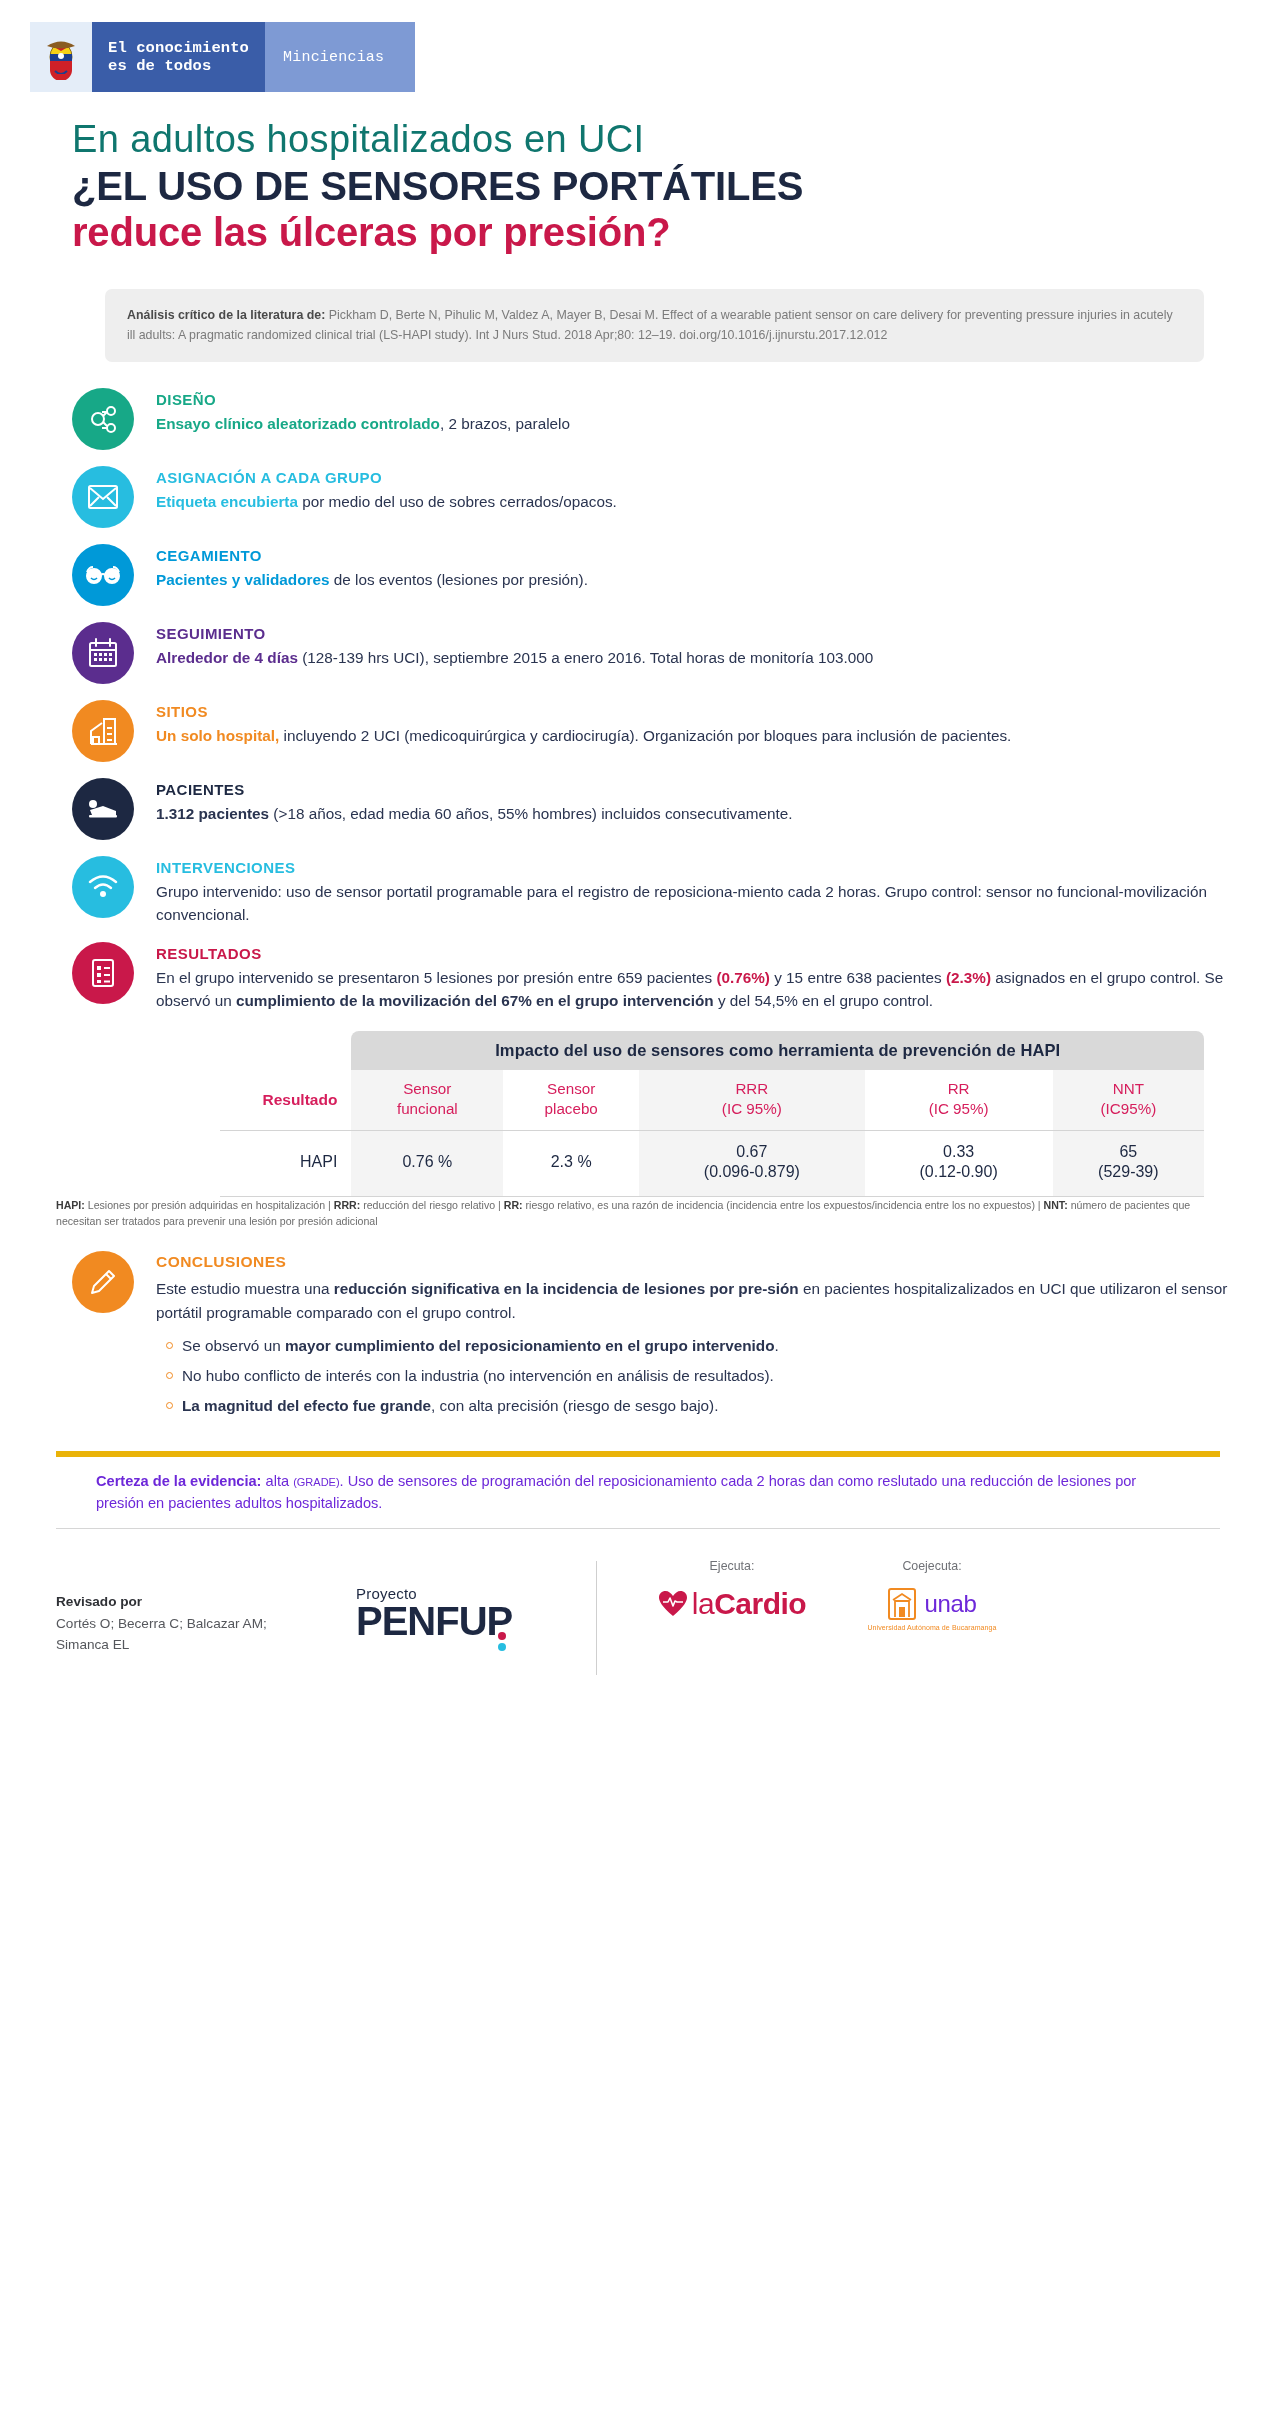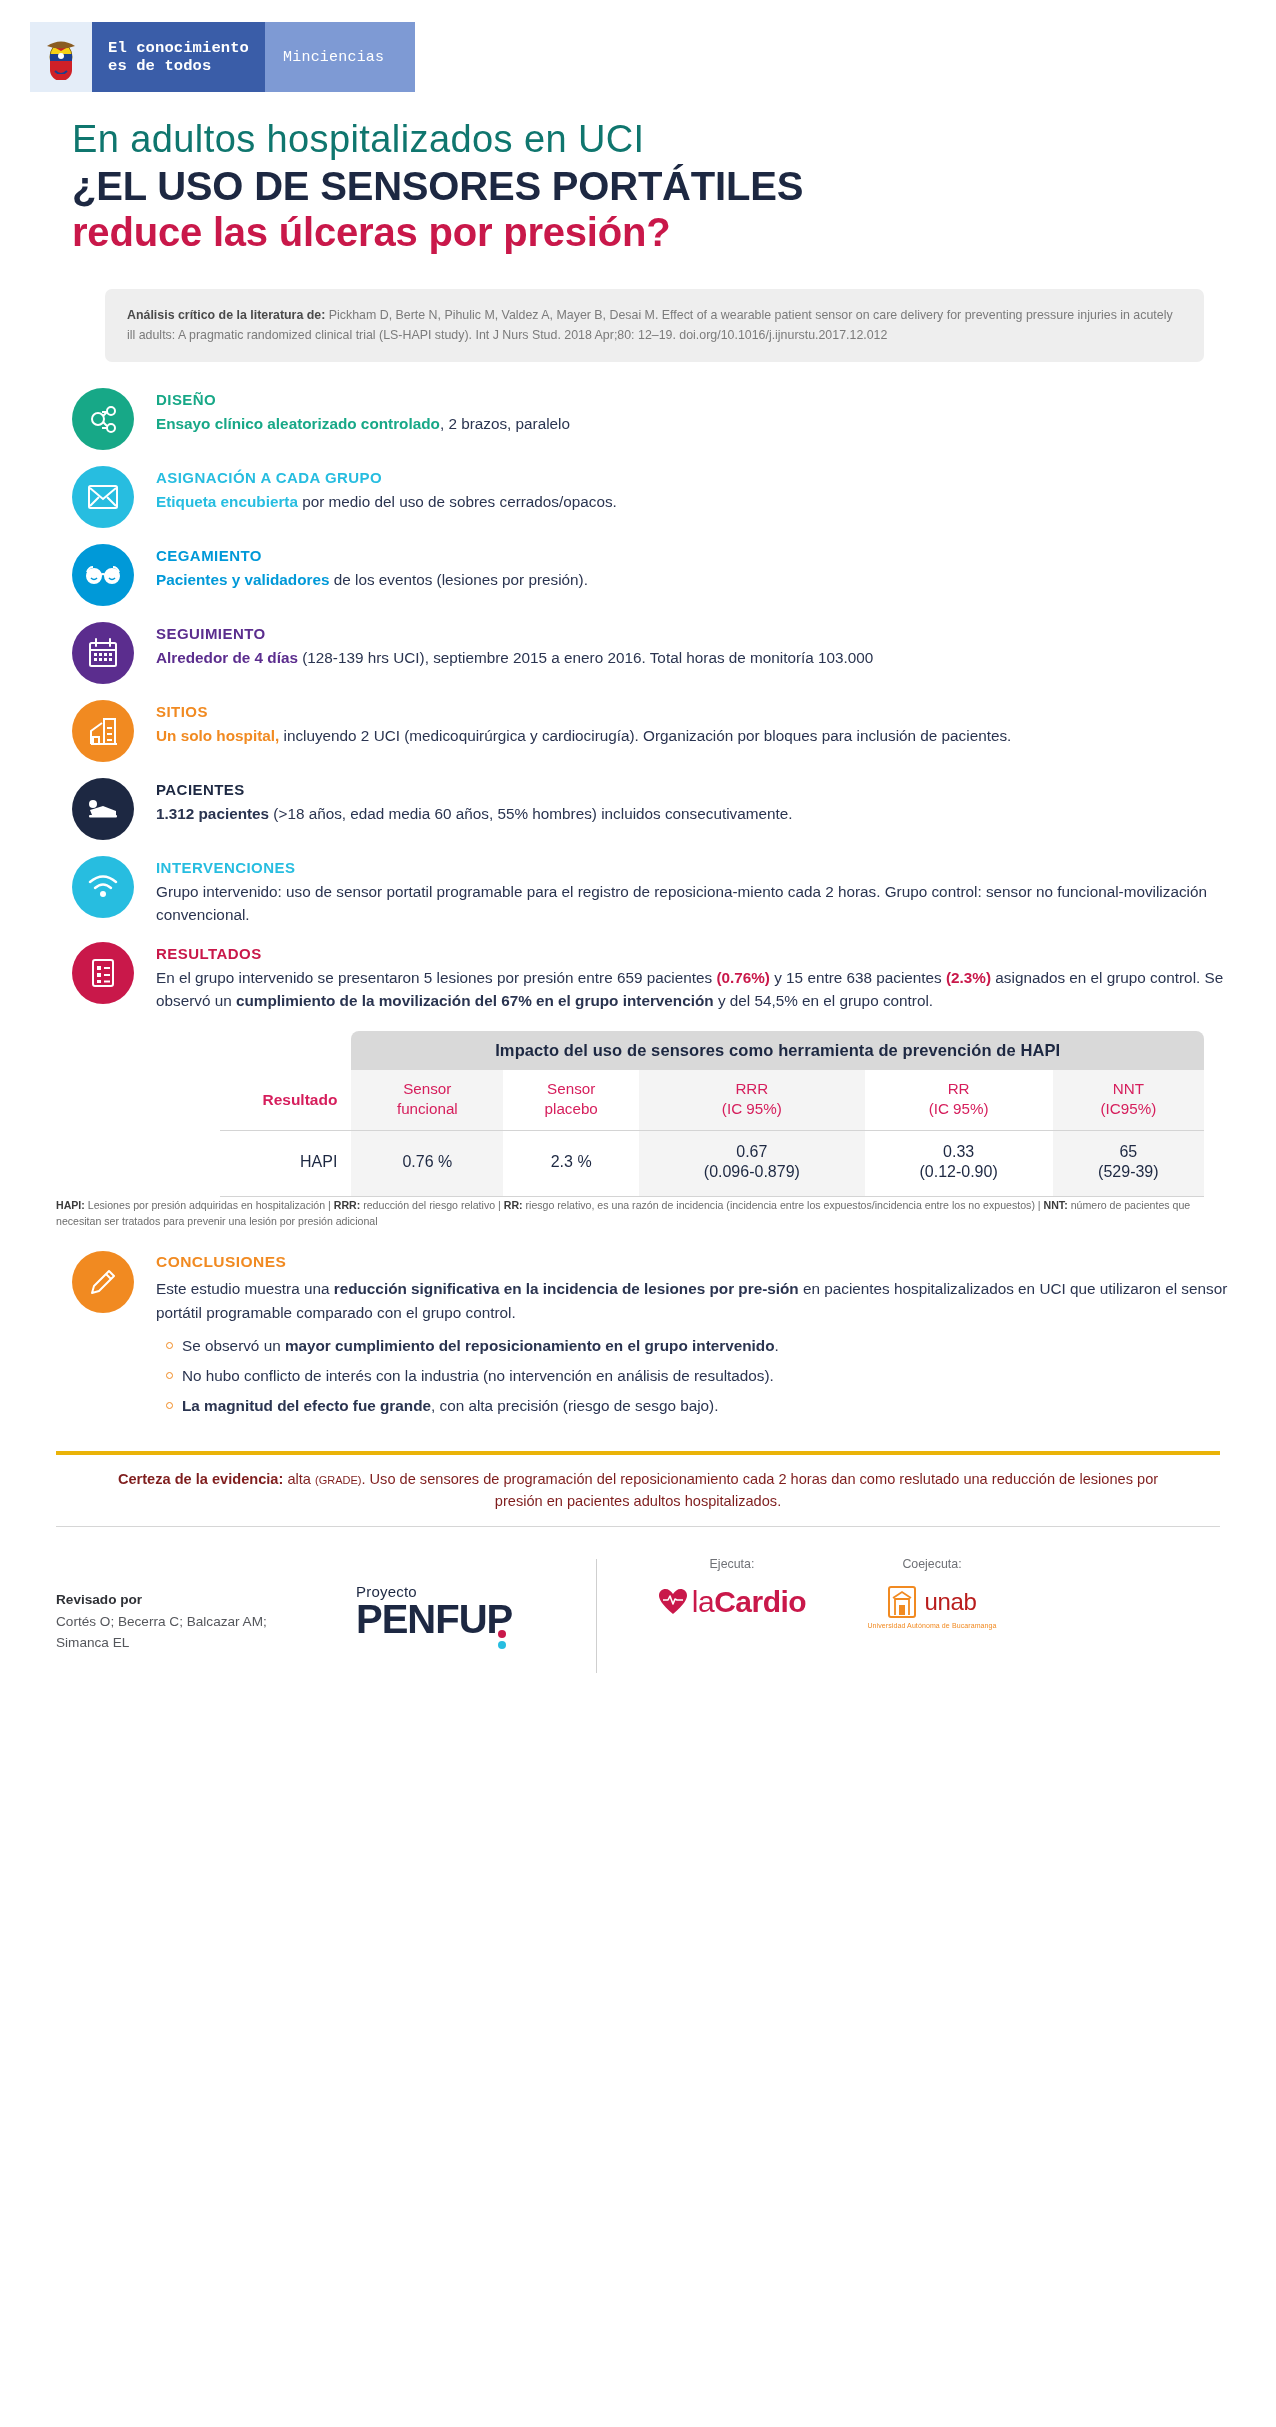--- a/index.html
+++ b/index.html
@@ -201,27 +201,26 @@
   .bullet { display: flex; align-items: flex-start; margin-bottom: 7px; font-size: 15.3px; line-height:1.5; font-weight:300; color:#2a3450; }
   .bullet b { font-weight: bold; }
   .bdot {
     width: 7px; height: 7px; border: 1.4px solid #f18a21; border-radius: 50%;
     margin: 7px 9px 0 10px; flex: 0 0 7px;
   }
 
   
   .certeza {
     margin: 26px 56px 0 56px;
-    border-top: 4px solid #eab308;
+    border-top: 6px solid #eab308;
     border-bottom: 1px solid #d6d6d6;
     padding: 14px 40px;
-    text-align: center;
     font-size: 14.6px;
     line-height: 1.5;
-    color: #7f1d1d;
+    color: #6d28d9;
     font-weight: 300;
   }
   .certeza b { font-weight: bold; }
   .certeza .small { font-size: 11px; }
 
   
   .footer {
     margin: 26px 56px 0 56px;
     display: flex;
     align-items: flex-start;
@@ -245,21 +244,21 @@
   .vdiv { width:1px; background:#cfcfcf; align-self:stretch; margin: 6px 30px 10px 10px; }
 
   .logo-col { text-align:center; padding-top: 4px; }
   .logo-cap { font-size: 12.4px; color:#6f7176; margin-bottom: 14px; }
   .cardio-wrap { display:flex; align-items:center; justify-content:center; gap:4px; }
   .cardio-txt { font-size: 30px; font-weight: bold; color:#c9184a; letter-spacing:-.5px; }
   .cardio-txt .thin { font-weight: normal; }
 
   .unab-wrap { display:flex; flex-direction:column; align-items:center; }
   .unab-row { display:flex; align-items:center; gap:7px; }
-  .unab-txt { font-size: 24px; color:#b91c1c; font-weight:300; letter-spacing:-.3px;}
+  .unab-txt { font-size: 24px; color:#6d28d9; font-weight:300; letter-spacing:-.3px;}
   .unab-sub { font-size: 7px; color:#f18a21; margin-top:3px; letter-spacing:.1px; }
 </style>
 </head>
 <body>
 
 <div class="page">
 
   <div class="gov-header">
     <div class="gov-shield">
       <svg width="34" height="46" viewBox="0 0 34 46">

